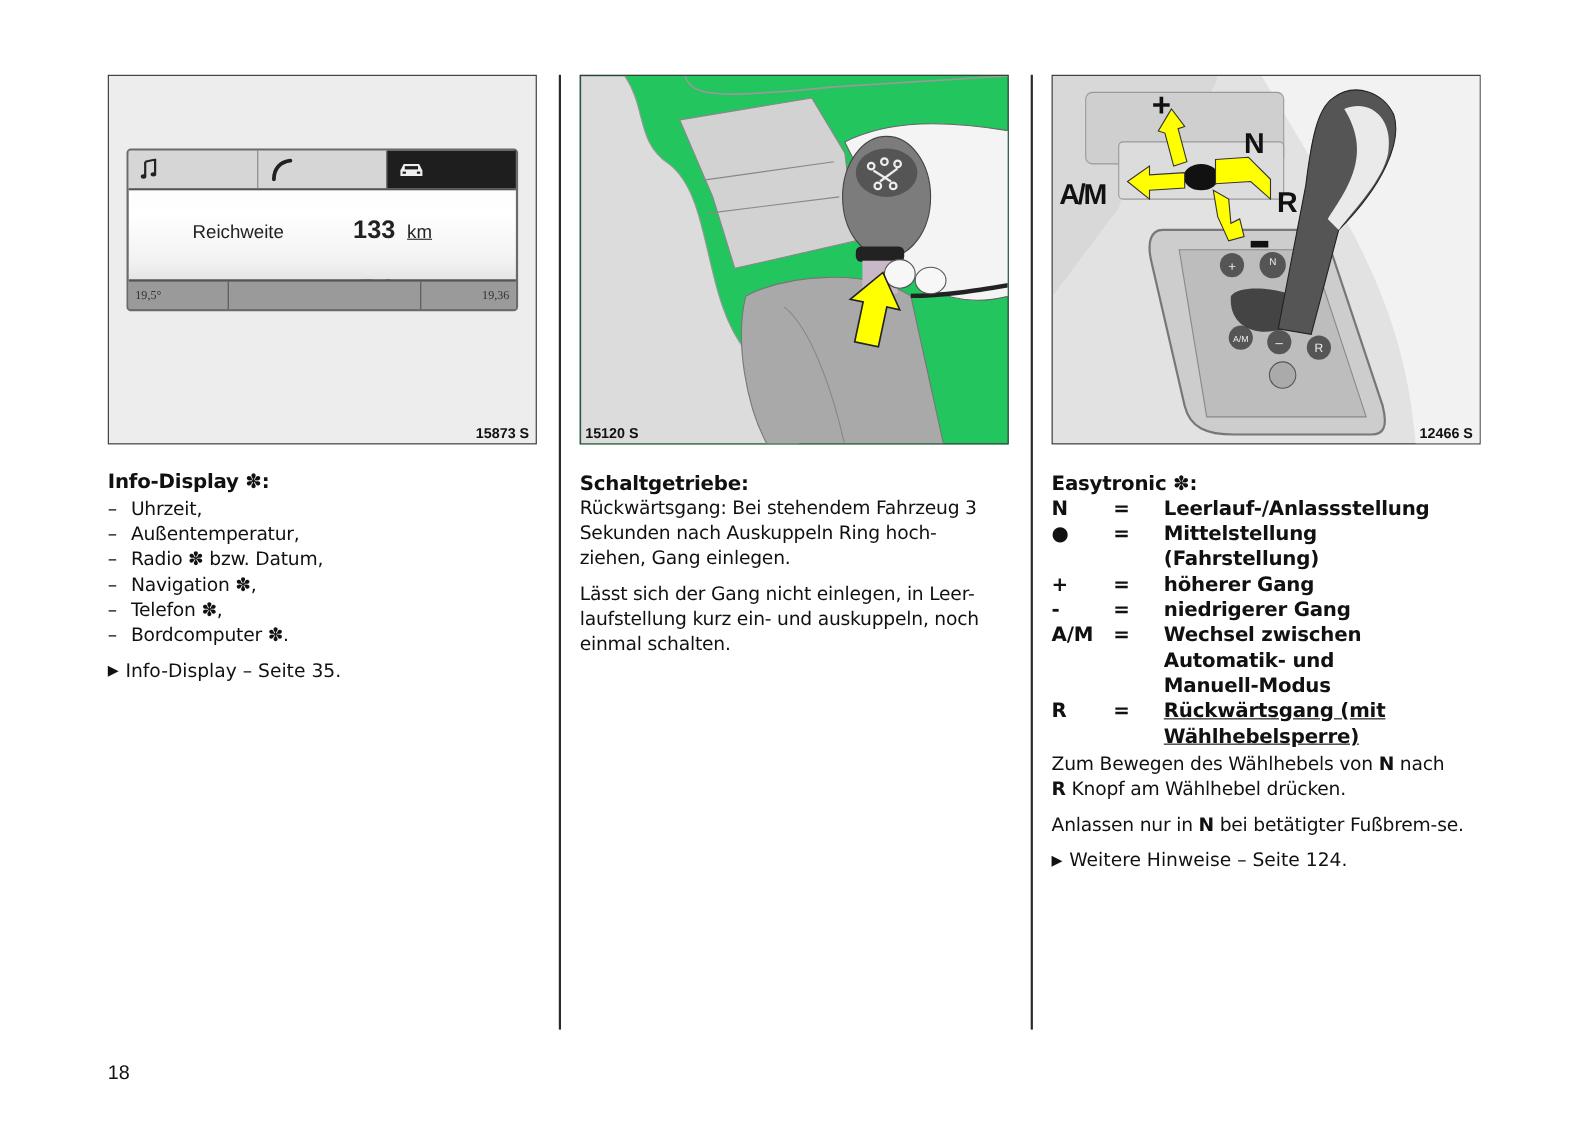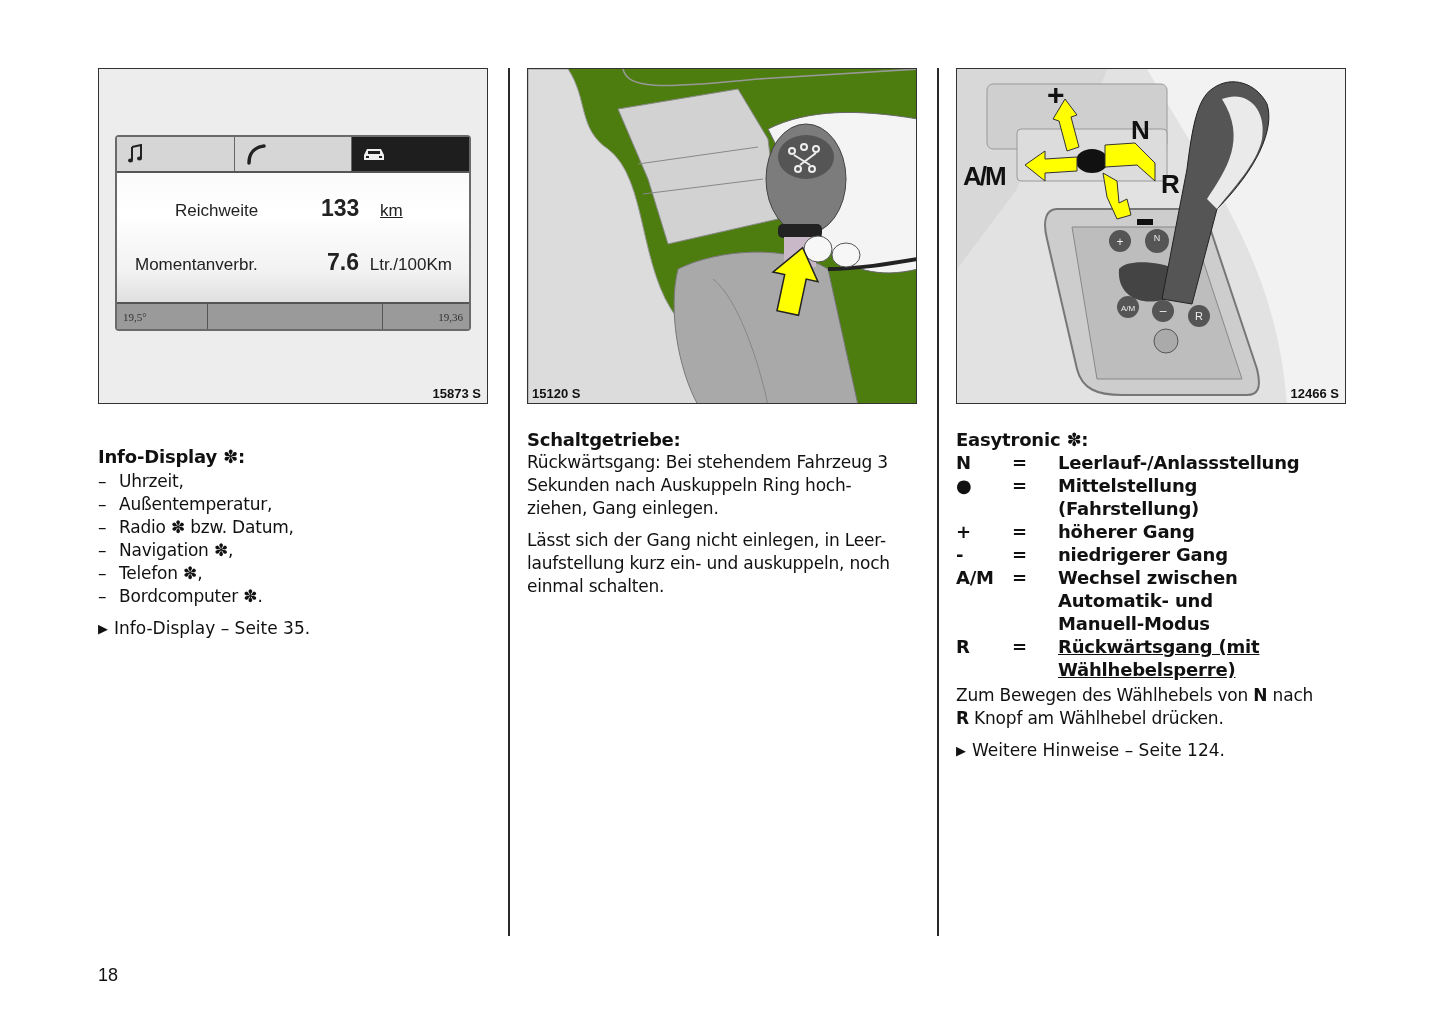--- a/index.html
+++ b/index.html
@@ -21,21 +21,21 @@
   .dash-list li { font-size:17px; line-height:23px; position:relative; padding-left:21px; letter-spacing:-0.2px; }
   .dash-list li::before { content:"\2013"; position:absolute; left:0; }
   .ref { margin-top:9px; font-size:17px; line-height:23px; }
   .ref .tri { font-size:13px; margin-right:6px; position:relative; top:-1px; }
   table.legend { border-collapse:collapse; margin-top:0; }
   table.legend td { vertical-align:top; font-weight:bold; font-size:18px; line-height:23px; padding:0; letter-spacing:-0.2px; }
   table.legend td.k { width:56px; }
   table.legend td.eq { width:46px; }
   .page-num { position:absolute; left:98px; top:965px; font-family:"Liberation Sans", sans-serif; font-size:18px; }
   
-  .disp { position:absolute; left:16px; top:66px; width:356px; height:196px; border:2px solid #6a6a6a; border-radius:4px; background:linear-gradient(#f7f7f7, #ffffff 40%, #f2f2f2 70%, #cfcfcf); box-sizing:border-box; }
+  .disp { position:absolute; left:16px; top:66px; width:356px; height:148px; border:2px solid #6a6a6a; border-radius:4px; background:linear-gradient(#f7f7f7, #ffffff 40%, #f2f2f2 70%, #cfcfcf); box-sizing:border-box; }
   .tabs { display:flex; height:34px; border-bottom:2px solid #555; }
   .tab { flex:1; background:#d6d6d6; border-right:1px solid #666; display:flex; align-items:center; padding-left:10px; }
   .tab.active { background:#1e1e1e; border-right:none; }
   .row { position:absolute; font-family:"Liberation Sans", sans-serif; font-size:17px; color:#222; }
   .big { font-weight:bold; font-size:23px; }
   .statusbar { position:absolute; left:0; right:0; bottom:0; height:25px; background:#9a9a9a; border-top:2px solid #555; display:flex; font-family:"Liberation Serif", serif; font-size:11px; color:#333; }
   .statusbar div { border-right:1px solid #555; display:flex; align-items:center; padding:0 6px; }
 </style>
 </head>
 <body>
@@ -67,58 +67,58 @@
               <rect x="4" y="11" width="3" height="2" fill="#1e1e1e"></rect>
               <rect x="17" y="11" width="3" height="2" fill="#1e1e1e"></rect>
             </svg>
         </div>
       </div>
       <div class="row" style="left:58px; top:64px;">
         <span>Reichweite</span>
       </div>
       <div class="row" style="left:204px; top:58px;">
         <span class="big">133</span>
-        <span style="margin-left:16px;text-decoration:underline;">km</span>
+        <span style="margin-left:6px;text-decoration:underline;">km</span>
       </div>
       <div class="row" style="left:18px; top:118px;">
         <span>Momentanverbr.</span>
       </div>
       <div class="row" style="left:210px; top:112px;">
         <span class="big">7.6</span>
         <span style="margin-left:6px;">Ltr./100Km</span>
       </div>
       <div class="statusbar">
         <div style="width:78px;">19,5°</div>
         <div style="width:162px;"></div>
         <div style="flex:1; justify-content:flex-end; border-right:none;">19,36</div>
       </div>
     </div>
     <div class="fig-code right">15873 S</div>
   </div>
 
-  <div style="margin-top:41px;">
+  <div style="margin-top:23px;">
     <div class="heading">
       <div>Info-Display ✽:</div>
     </div>
     <ul class="dash-list">
       <li>Uhrzeit,</li>
       <li>Außentemperatur,</li>
       <li>Radio ✽ bzw. Datum,</li>
       <li>Navigation ✽,</li>
       <li>Telefon ✽,</li>
       <li>Bordcomputer ✽.</li>
     </ul>
     <div class="ref">
       <span class="tri">▶</span><span>Info-Display – Seite 35.</span>
     </div>
   </div>
 </div>
 
 <div class="col col2">
-  <div class="figure" style="background:#4d7c0f;">
+  <div class="figure" style="background:#22c55e;">
     <svg width="390" height="336" viewBox="0 0 390 336" style="position:absolute;left:0;top:0;">
       <path d="M10 0 L40 0 C60 30 50 60 80 80 C120 110 110 200 150 250 C170 290 180 320 200 336 L0 336 L0 0 Z" fill="#dcdcdc" stroke="#999"></path>
       <path d="M95 0 C100 20 130 20 230 10 L390 0" fill="none" stroke="#999" stroke-width="1.5"></path>
       <path d="M90 40 L210 20 L240 70 L250 150 L140 175 L120 110 Z" fill="#d2d2d2" stroke="#888"></path>
       <line x1="110" y1="95" x2="230" y2="78" stroke="#888"></line>
       <line x1="115" y1="125" x2="235" y2="110" stroke="#888"></line>
       <path d="M150 200 C190 180 260 175 300 200 L330 336 L170 336 C150 300 140 240 150 200 Z" fill="#a9a9a9" stroke="#777"></path>
       <path d="M185 210 C210 230 230 290 240 336" fill="none" stroke="#888"></path>
       <path d="M240 60 C280 40 330 40 390 50 L390 200 C350 210 320 200 300 180 Z" fill="#f4f4f4" stroke="#666"></path>
       <path d="M300 200 C330 200 360 195 390 190" fill="none" stroke="#222" stroke-width="4"></path>
@@ -220,19 +220,22 @@
       <tr>
             <td class="k">R</td>
             <td class="eq">=</td>
             <td style="width:240px;text-decoration:underline;">Rückwärtsgang (mit Wählhebelsperre)</td>
           </tr>
     </tbody>
       </table>
     <div class="text" style="margin-top:3px; width:392px;">
       <span>Zum Bewegen des Wählhebels von </span><b>N</b><span> nach </span><br><b>R</b><span> Knopf am Wählhebel drücken.</span>
     </div>
+    <div class="text para" style="width:392px;">
+      <span>Anlassen nur in </span><b>N</b><span> bei betätigter Fußbrem-se.</span>
+    </div>
     <div class="ref">
       <span class="tri">▶</span><span>Weitere Hinweise – Seite 124.</span>
     </div>
   </div>
 </div>
 
 <div class="page-num">18</div>
 
 </body></html>

